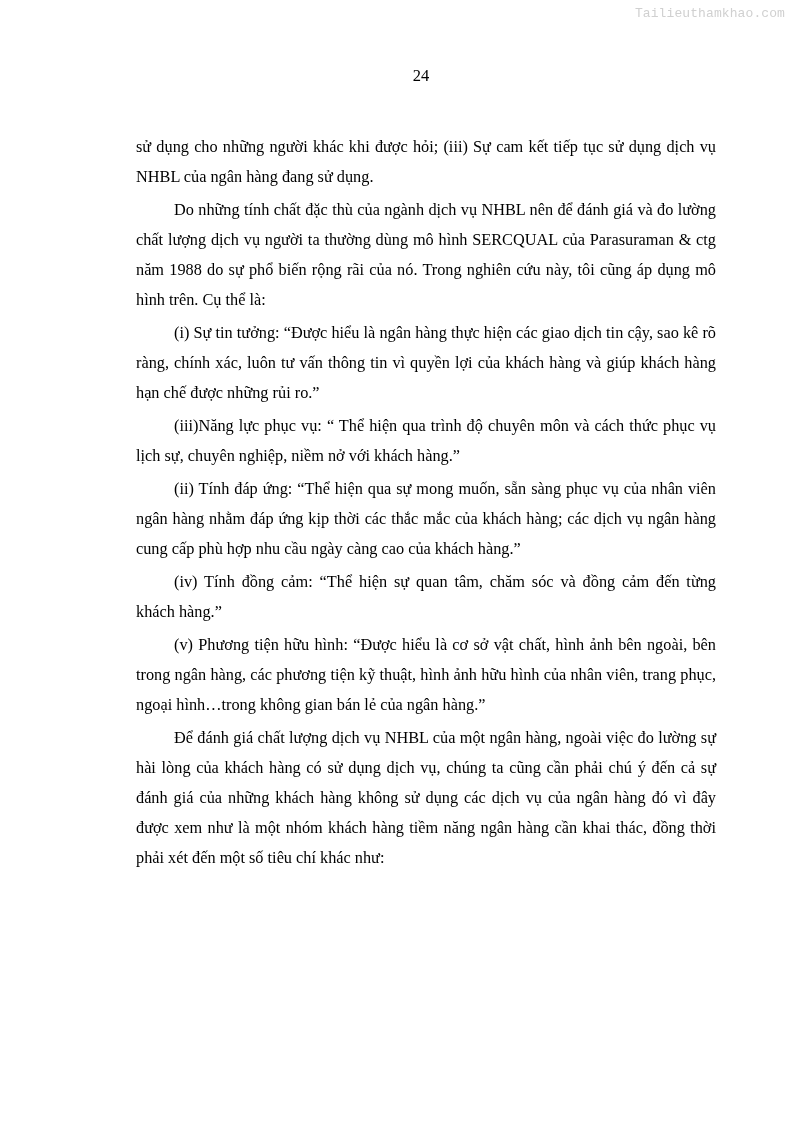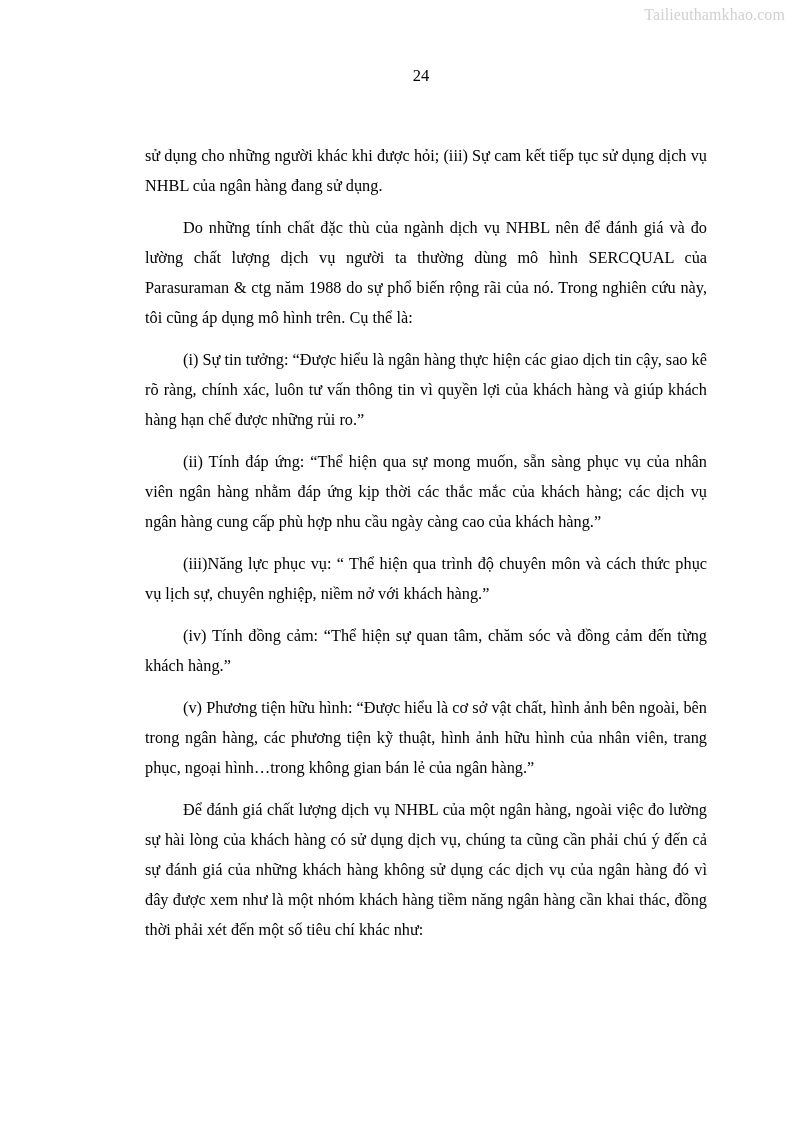--- a/index.html
+++ b/index.html
@@ -12,22 +12,22 @@
       height: 1123px;
       position: relative;
       overflow: hidden;
       font-family: "Liberation Serif", "DejaVu Serif", serif;
       color: #000000;
     }
     .watermark {
       position: absolute;
       top: 6px;
       right: 9px;
-      font-family: Liberation Serif, serif;
-      font-size: 16px;
+      font-family: Liberation Mono, monospace;
+      font-size: 13px;
       color: #d0d0d0;
       letter-spacing: 0.1px;
     }
     .page-number {
       position: absolute;
       top: 66px;
       left: 4px;
       width: 100%;
       text-align: center;
       font-size: 16.5px;
@@ -35,21 +35,21 @@
     }
     .content {
       position: absolute;
       top: 129px;
       left: 133px;
       width: 586px;
       font-size: 16.3px;
       line-height: 30px;
     }
     .para {
-      margin: 12px;
+      margin: 3px;
       text-align: justify;
       text-align-last: left;
     }
     .indent {
       text-indent: 38px;
     }
     .it {
     }
   </style>
 </head>
@@ -61,23 +61,23 @@
 
 <div class="content">
 
   <p class="para">sử dụng cho những người khác khi được hỏi; (iii) Sự cam kết tiếp tục sử dụng dịch vụ NHBL của ngân hàng đang sử dụng.</p>
 
 
   <p class="para indent">Do những tính chất đặc thù của ngành dịch vụ NHBL nên để đánh giá và đo lường chất lượng dịch vụ người ta thường dùng mô hình SERCQUAL của Parasuraman &amp; ctg năm 1988 do sự phổ biến rộng rãi của nó. Trong nghiên cứu này, tôi cũng áp dụng mô hình trên. Cụ thể là:</p>
 
   <p class="para indent"><span class="it">(i) Sự tin tưởng:</span><span> “Được hiểu là ngân hàng thực hiện các giao dịch tin cậy, sao kê rõ ràng, chính xác, luôn tư vấn thông tin vì quyền lợi của khách hàng và giúp khách hàng hạn chế được những rủi ro.”</span></p>
 
+  <p class="para indent"><span>(iii)</span><span class="it">Năng lực phục vụ:</span><span> “ Thể hiện qua trình độ chuyên môn và cách thức phục vụ lịch sự, chuyên nghiệp, niềm nở với khách hàng.”</span></p>
+
   <p class="para indent"><span class="it">(ii) Tính đáp ứng:</span><span> “Thể hiện qua sự mong muốn, sẵn sàng phục vụ của nhân viên ngân hàng nhằm đáp ứng kịp thời các thắc mắc của khách hàng; các dịch vụ ngân hàng cung cấp phù hợp nhu cầu ngày càng cao của khách hàng.”</span></p>
-
-  <p class="para indent"><span>(iii)</span><span class="it">Năng lực phục vụ:</span><span> “ Thể hiện qua trình độ chuyên môn và cách thức phục vụ lịch sự, chuyên nghiệp, niềm nở với khách hàng.”</span></p>
 
   <p class="para indent"><span>(iv) </span><span class="it">Tính đồng cảm:</span><span> “Thể hiện sự quan tâm, chăm sóc và đồng cảm đến từng khách hàng.”</span></p>
 
   <p class="para indent"><span>(v) </span><span class="it">Phương tiện hữu hình:</span><span> “Được hiểu là cơ sở vật chất, hình ảnh bên ngoài, bên trong ngân hàng, các phương tiện kỹ thuật, hình ảnh hữu hình của nhân viên, trang phục, ngoại hình…trong không gian bán lẻ của ngân hàng.”</span></p>
 
   <p class="para indent">Để đánh giá chất lượng dịch vụ NHBL của một ngân hàng, ngoài việc đo lường sự hài lòng của khách hàng có sử dụng dịch vụ, chúng ta cũng cần phải chú ý đến cả sự đánh giá của những khách hàng không sử dụng các dịch vụ của ngân hàng đó vì đây được xem như là một nhóm khách hàng tiềm năng ngân hàng cần khai thác, đồng thời phải xét đến một số tiêu chí khác như:</p>
 
 </div>
 
 </body></html>

